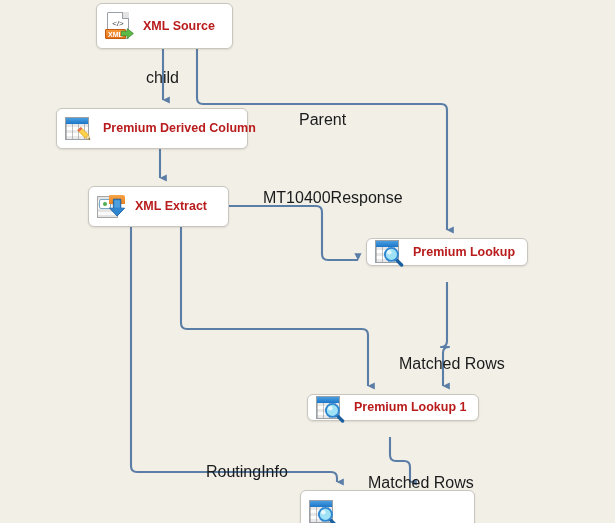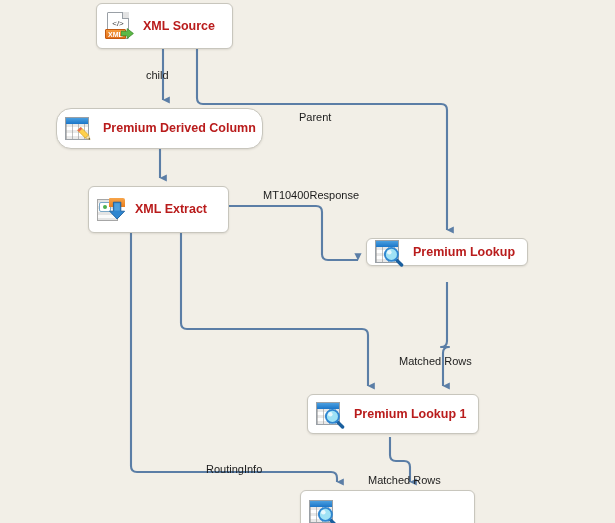--- a/index.html
+++ b/index.html
@@ -46,21 +46,21 @@
     font-size: 12.5px;
     color: #b91c1c;
     white-space: nowrap;
     line-height: 1;
     font-weight: bold;
   }
 
   
   .edge-label {
     position: absolute;
-    font-size: 11px;
+    font-size: 16px;
     color: #1b1b1b;
     white-space: nowrap;
     line-height: 1;
   }
 
   
 
   
   .ic-table {
     position: absolute;
@@ -252,40 +252,40 @@
         <div class="codetag">&lt;/&gt;</div>
       </div>
       <div class="ic-xmlbadge">XML</div>
       <svg class="ic-greenarrow" viewBox="0 0 13 11" xmlns="http://www.w3.org/2000/svg">
         <path d="M 0 3.2 L 6.2 3.2 L 6.2 0.6 L 12.4 5.5 L 6.2 10.4 L 6.2 7.8 L 0 7.8 Z" fill="#5cb947" stroke="#3c8c2c" stroke-width="0.8" stroke-linejoin="round"></path>
       </svg>
     </div>
     <div class="label">XML Source</div>
   </div>
 
-  <div class="node" style="left:56px; top:108px; width:207px; height:41px;border-radius:15px;">
+  <div class="node" style="left:56px; top:108px; width:192px; height:41px;">
     <div class="icon">
       <div class="ic-table">
         <div class="hdr"></div>
         <div class="rows"></div>
         <div class="cols"></div>
       </div>
       <svg class="ic-pencil" viewBox="0 0 19 19" xmlns="http://www.w3.org/2000/svg">
         <g transform="rotate(-45 9.5 9.5)">
           <rect x="7.6" y="1.6" width="4.4" height="11.2" fill="#ffd04a" stroke="#d9a21a" stroke-width="0.7"></rect>
           <rect x="7.6" y="1.6" width="4.4" height="2.1" fill="#e8625f"></rect>
           <path d="M 7.6 12.8 L 12 12.8 L 9.8 17.1 Z" fill="#f6e3b4" stroke="#c9a64a" stroke-width="0.6"></path>
           <path d="M 8.9 15.4 L 10.7 15.4 L 9.8 17.1 Z" fill="#3a3a3a"></path>
         </g>
       </svg>
     </div>
     <div class="label">Premium Derived Column</div>
   </div>
 
-  <div class="node" style="left:88px; top:186px; width:141px; height:47px;">
+  <div class="node" style="left:88px; top:186px; width:141px; height:41px;">
     <div class="icon">
       <div class="ic-exgrid"></div>
       <div class="ic-exdot"></div>
       <div class="ic-exfolder"></div>
       <svg class="ic-exarrow" viewBox="0 0 17 19" xmlns="http://www.w3.org/2000/svg">
         <path d="M 4.4 1.2 L 11.8 1.2 L 11.8 10.2 L 15.6 10.2 L 8.1 18.0 L 0.6 10.2 L 4.4 10.2 Z" fill="#2f86d0" stroke="#1a5f9e" stroke-width="0.9" stroke-linejoin="round"></path>
         <path d="M 5.4 2.3 L 10.8 2.3 L 10.8 9.6 L 5.4 9.6 Z" fill="#59a8e0" opacity="0.75"></path>
       </svg>
     </div>
     <div class="label">XML Extract</div>
@@ -300,21 +300,21 @@
       </div>
       <svg class="ic-magnifier" viewBox="0 0 21 21" xmlns="http://www.w3.org/2000/svg">
         <line x1="12.2" y1="12.6" x2="18.6" y2="19.0" stroke="#1a5f9e" stroke-width="3.4" stroke-linecap="round"></line>
         <circle cx="8.4" cy="8.4" r="6.5" fill="#9fe2f5" stroke="#2f86d0" stroke-width="1.9"></circle>
         <circle cx="6.3" cy="6.3" r="2.3" fill="#ffffff" opacity="0.75"></circle>
       </svg>
     </div>
     <div class="label">Premium Lookup</div>
   </div>
 
-  <div class="node" style="left:307px; top:394px; width:172px; height:40px;">
+  <div class="node" style="left:307px; top:394px; width:172px; height:27px;">
     <div class="icon">
       <div class="ic-table">
         <div class="hdr"></div>
         <div class="rows"></div>
         <div class="cols"></div>
       </div>
       <svg class="ic-magnifier" viewBox="0 0 21 21" xmlns="http://www.w3.org/2000/svg">
         <line x1="12.2" y1="12.6" x2="18.6" y2="19.0" stroke="#1a5f9e" stroke-width="3.4" stroke-linecap="round"></line>
         <circle cx="8.4" cy="8.4" r="6.5" fill="#9fe2f5" stroke="#2f86d0" stroke-width="1.9"></circle>
         <circle cx="6.3" cy="6.3" r="2.3" fill="#ffffff" opacity="0.75"></circle>

